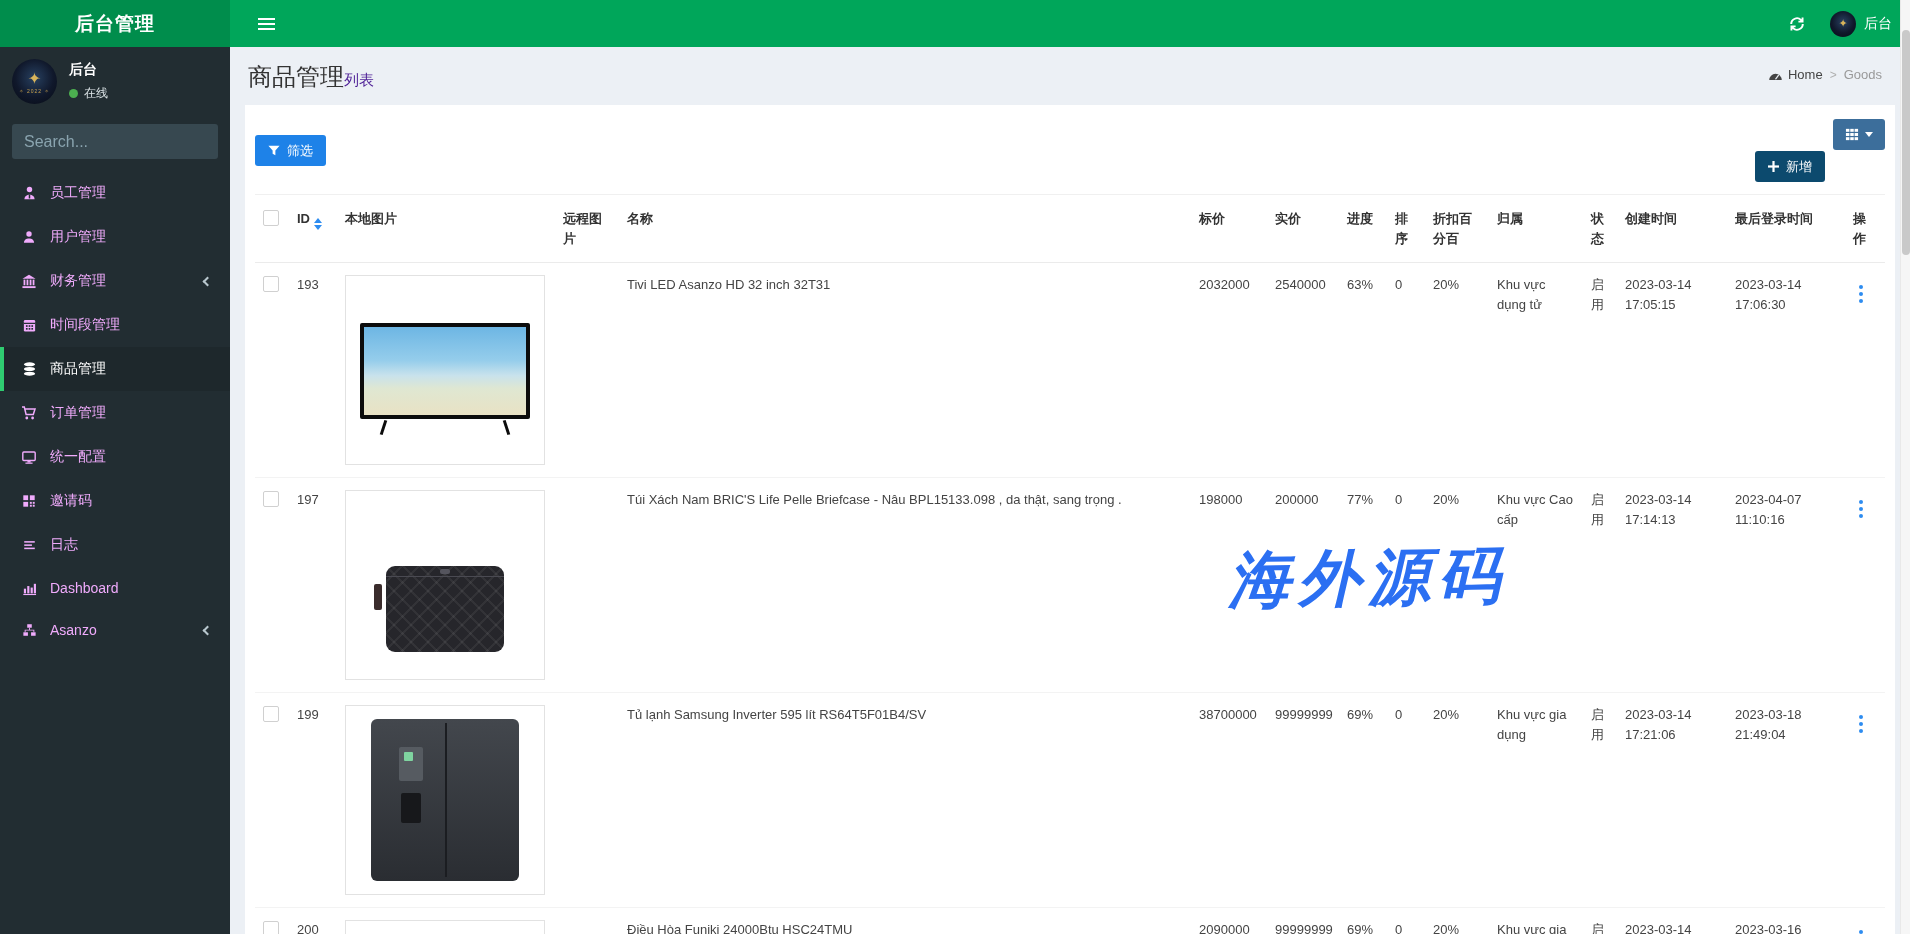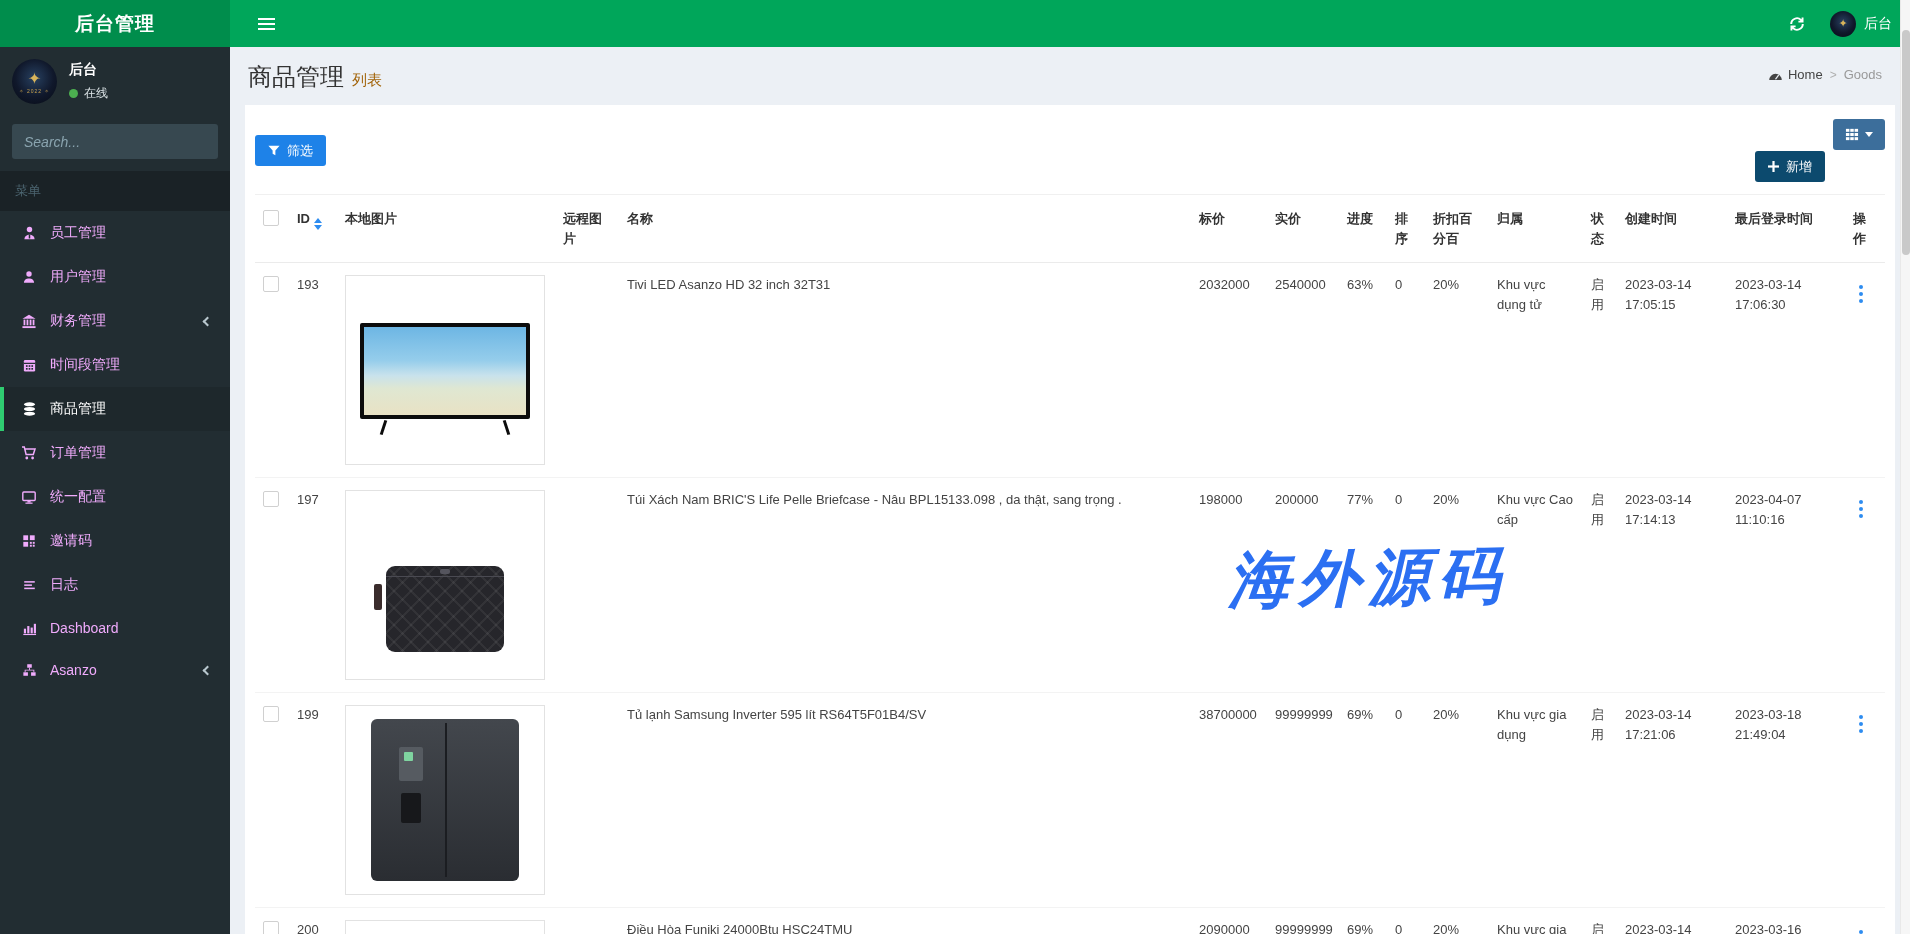--- a/index.html
+++ b/index.html
@@ -22,35 +22,35 @@
   .avatar .y { font-size:5px; color:#c9a14c; letter-spacing:1px; }
   .nav-user-name { color:#fff; font-size:14px; }
 
   
   .sidebar { position:absolute; top:47px; left:0; width:230px; height:887px; background:#222d32; z-index:20; }
   .user-panel { display:flex; gap:12px; padding:12px 10px 12px 12px; align-items:center; }
   .user-panel .info p { color:#fff; font-size:14px; font-weight:bold; margin-bottom:6px; }
   .user-status { color:#dfe7ea; font-size:12px; display:flex; align-items:center; gap:6px; }
   .status-dot { width:9px; height:9px; border-radius:50%; background:#3c763d; background:#4caf50; display:inline-block; }
   .sidebar-form { margin:8px 12px 12px; display:flex; background:#374850; border-radius:3px; height:35px; overflow:hidden; }
-  .sidebar-form input { flex:1; background:transparent; border:0; outline:0; color:#fde047; padding:0 12px; font-size:14px; font-family:inherit;font-style:italic; }
+  .sidebar-form input { flex:1; background:transparent; border:0; outline:0; color:#fde047; padding:0 12px; font-size:16px; font-family:inherit; }
   .sidebar-form input::placeholder { color:#8aa4af; }
   .sidebar-form button { width:38px; background:transparent; border:0; cursor:pointer; display:flex; align-items:center; justify-content:center; }
   .menu-header { background:#1a2226; color:#4b646f; padding:11px 15px; font-size:13px; }
   .menu { list-style:none; }
   .menu li { position:relative; display:flex; align-items:center; gap:11px; padding:13px 15px; color:#f0abfc; font-size:14px; cursor:pointer; border-left:4px solid transparent; }
   .menu li .mi { width:20px; text-align:center; flex:0 0 20px; display:flex; justify-content:center; }
   .menu li.active { background:#1e282c; color:#fff; border-left-color:#2fcc71; }
   .chev { width:7px; height:7px; border-top:2px solid #b8c7ce; border-left:2px solid #b8c7ce; transform:rotate(-45deg); margin-left:auto; margin-right:4px; }
 
   
   .main { position:absolute; top:47px; left:230px; width:1680px; height:887px; overflow:hidden; }
   .content-header { padding:14px 15px 10px 18px; position:relative; }
   .page-title { font-size:24px; font-weight:normal; color:#333; display:inline-block; }
-  .page-subtitle { font-size:15px; color:#a16207; margin-left:8px; }
+  .page-subtitle { font-size:15px; color:#4c1d95; margin-left:0; }
   .breadcrumb { position:absolute; right:28px; top:20px; display:flex; align-items:center; gap:7px; font-size:13px; }
   .breadcrumb .bc-home { color:#444; display:flex; align-items:center; gap:5px; text-decoration:none; }
   .bc-sep { color:#b0b0b0; font-size:12px; }
   .bc-current { color:#999;text-align:right; }
 
   .box { margin:2px 15px 0; background:#fff; height:840px; }
   .box-toolbar { display:flex; justify-content:space-between; align-items:center; padding:14px 10px 12px; }
   .btn { border:0; border-radius:3px; color:#fff; font-size:13px; font-family:inherit; cursor:pointer; display:inline-flex; align-items:center; gap:7px; padding:0 13px; height:31px; }
   .btn-filter { background:#1e82e8; }
   .btn-add { background:#0c4a6e;margin-top:32px; }
@@ -153,21 +153,20 @@
     <input type="text" placeholder="Search..." style="">
     <button>
       <span>
         <svg width="15" height="15" viewBox="0 0 16 16">
             <circle cx="7" cy="7" r="4.4" fill="none" stroke="#8aa4af" stroke-width="1.7"></circle>
             <rect x="10.4" y="9.4" width="5.4" height="1.9" rx=".9" transform="rotate(45 10.4 9.4)" fill="#8aa4af"></rect>
           </svg>
       </span>
     </button>
   </div>
-  <div class="menu-header">菜单</div>
   <ul class="menu">
     <li>
       <span class="mi">
         <svg width="15" height="16" viewBox="0 0 16 16" fill="currentColor">
             <circle cx="8" cy="4.2" r="2.9"></circle>
             <path d="M2.6 14.6c0-3.2 2.5-4.8 5.4-4.8s5.4 1.6 5.4 4.8z"></path>
             <rect x="7.2" y="9.8" width="1.6" height="4" fill="#222d32"></rect>
           </svg>
       </span>
       <span>员工管理</span>

